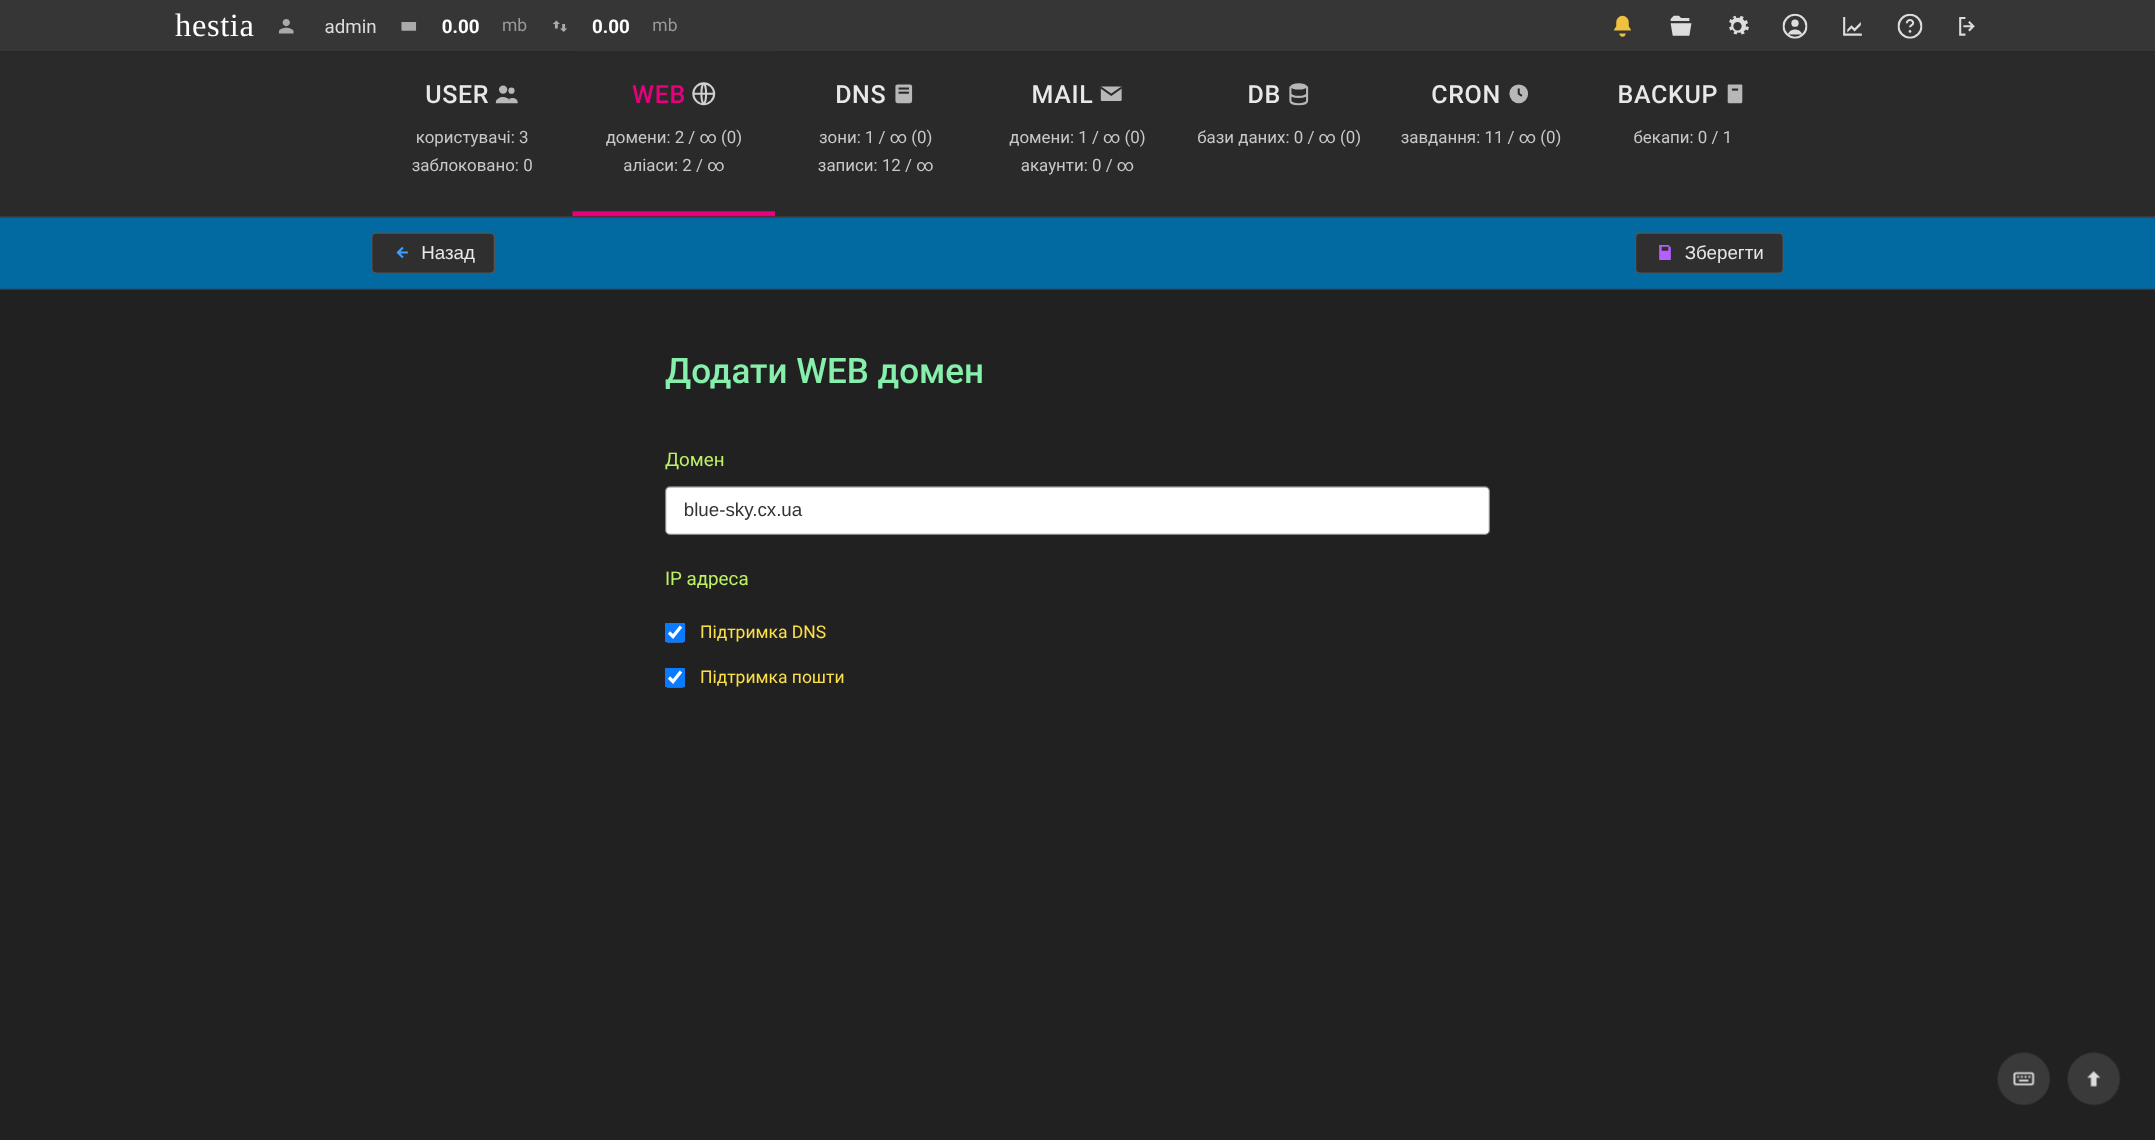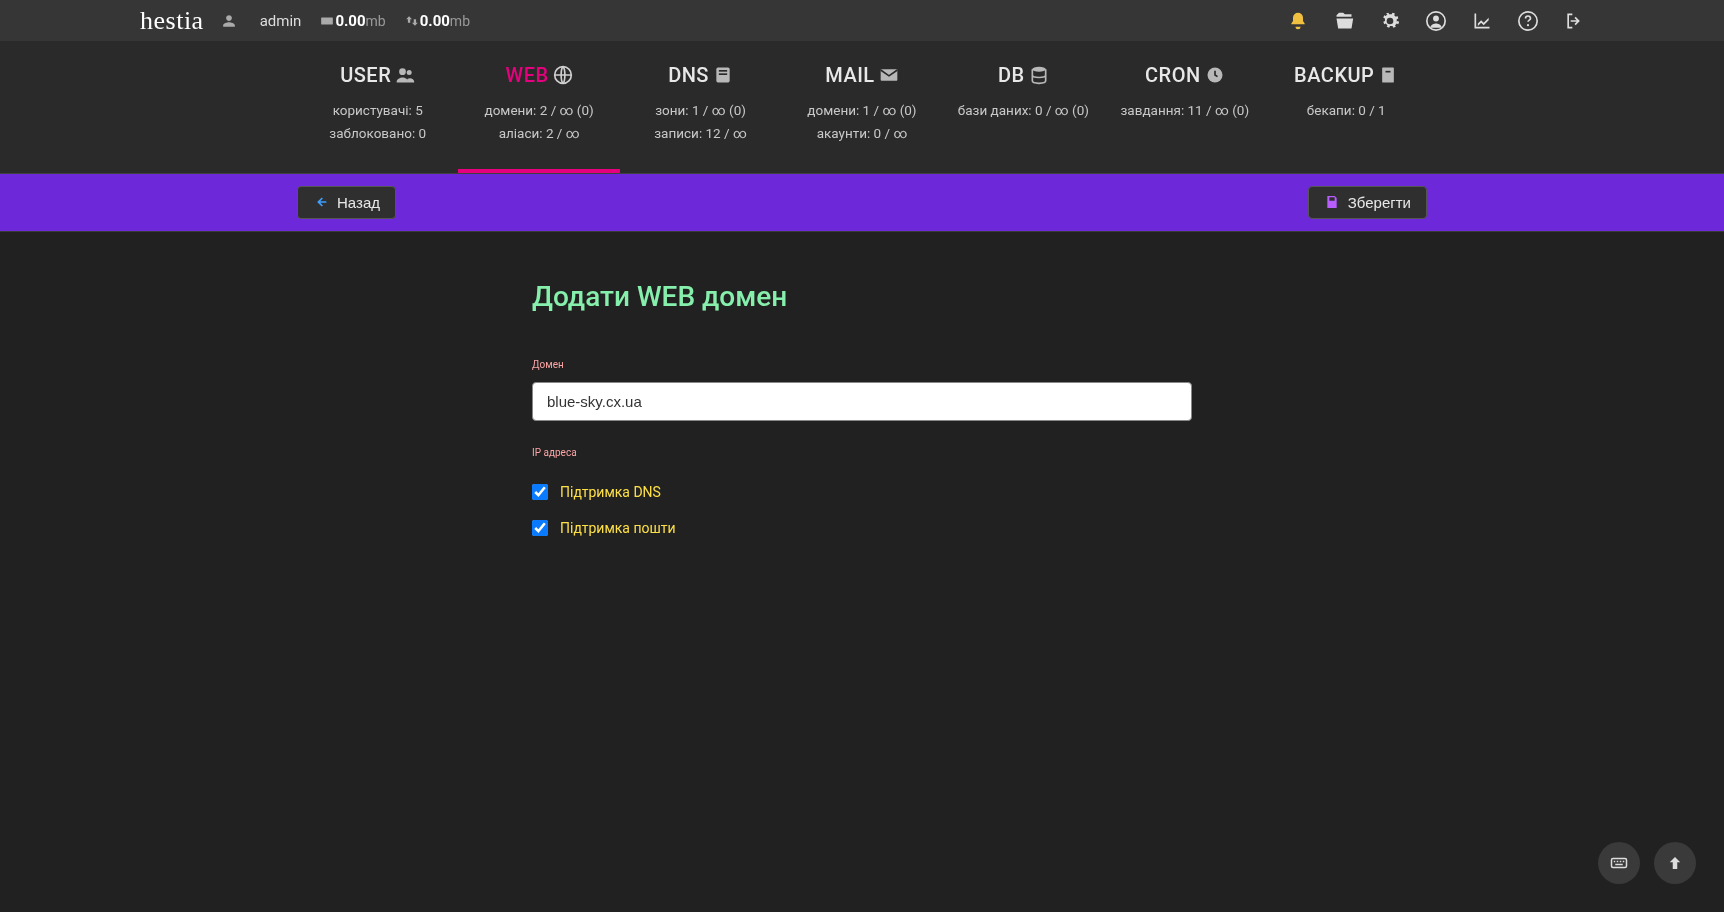--- a/index.html
+++ b/index.html
@@ -25,21 +25,21 @@
   .logo {
     font-family: cursive;
     font-size: 26px;
     font-weight: 500;
     color: #fff;
     letter-spacing: 0.5px;
     margin-left: 120px;
   }
   .user-chip { display: flex; align-items: center; gap: 24px; color: #ddd; font-size: 15px; }
   .user-chip svg { width: 14px; height: 14px; fill: #aaa; }
-  .stat-chip { display: flex; align-items: center; gap: 0; color: #ddd; font-size: 15px; }
+  .stat-chip { display: flex; align-items: center; gap: 18px; color: #ddd; font-size: 15px; }
   .stat-chip .num { font-weight: 700; color: #fff; }
   .stat-chip .unit { color: #999; font-size: 14px; }
   .stat-chip svg { width: 16px; height: 14px; fill: #aaa; }
   .topbar-right { display: flex; align-items: center; gap: 26px; margin-right: 120px; }
   .topbar-right .ticon { width: 20px; height: 20px; fill: #ddd; cursor: pointer; }
   .topbar-right .ticon.bell { fill: #f0c040; }
 
   
   .mainnav {
     background: #2a2a2a;
@@ -80,21 +80,21 @@
     letter-spacing: 0.5px;
     color: #e8e8e8;
   }
   .nav-cell.active .nav-title { color: #e6007e; }
   .nav-title-row svg { width: 20px; height: 20px; fill: #b8b8b8; }
   .nav-cell.active .nav-title-row svg { fill: #cfcfcf; }
   .nav-stat { font-size: 13.5px; color: #c8c8c8; line-height: 1.7; white-space: nowrap; }
 
   
   .actionbar {
-    background: #6d28d9;
+    background: #0369a1;
     border-bottom: 1px solid #3a3a3a;
     display: flex;
     justify-content: center;
     padding: 12px 0;
   }
   .actionbar-inner {
     width: 1130px;
     display: flex;
     justify-content: space-between;
     align-items: center;
@@ -119,21 +119,21 @@
   .body-wrap { display: flex; justify-content: center; padding: 48px 0 80px 0; }
   .form-col { width: 660px; }
   .page-title {
     font-size: 28px;
     font-weight: 500;
     color: #86efac;
     margin-bottom: 46px;
     margin-left: 0;
   }
   .field { margin-bottom: 26px; }
-  .field-label { font-size: 10px; color: #fca5a5; margin-bottom: 12px; display: block; }
+  .field-label { font-size: 15px; color: #bef264; margin-bottom: 12px; display: block; }
   .text-input, .select-input {
     width: 100%;
     padding: 10px 14px;
     border: 1px solid #888;
     border-radius: 4px;
     font-size: 15px;
     color: #333;
     background: #fff;
   }
   .select-wrap { position: relative; }
@@ -236,21 +236,21 @@
   <div class="mainnav-inner">
     <div class="nav-cell">
       <div class="nav-title-row">
         <span class="nav-title">USER</span>
         <svg viewBox="0 0 24 24">
             <circle cx="9" cy="8" r="4"></circle>
             <circle cx="17" cy="9" r="3"></circle>
             <path d="M2 20c0-3 4-5 7-5s7 2 7 5v1H2v-1zm14 1v-1c0-1.3-.5-2.4-1.3-3.3 1-.4 2-.7 3.3-.7 2.5 0 5 1.5 5 4v1h-7z"></path>
           </svg>
       </div>
-      <div class="nav-stat">користувачі: 5</div>
+      <div class="nav-stat">користувачі: 3</div>
       <div class="nav-stat">заблоковано: 0</div>
     </div>
 
     <div class="nav-cell active">
       <div class="nav-title-row">
         <span class="nav-title">WEB</span>
         <svg viewBox="0 0 24 24">
             <circle cx="12" cy="12" r="10" fill="none" stroke="#cfcfcf" stroke-width="2"></circle>
             <path d="M2 12h20M12 2c3 3 3 17 0 20M12 2c-3 3-3 17 0 20" fill="none" stroke="#cfcfcf" stroke-width="2"></path>
           </svg>

